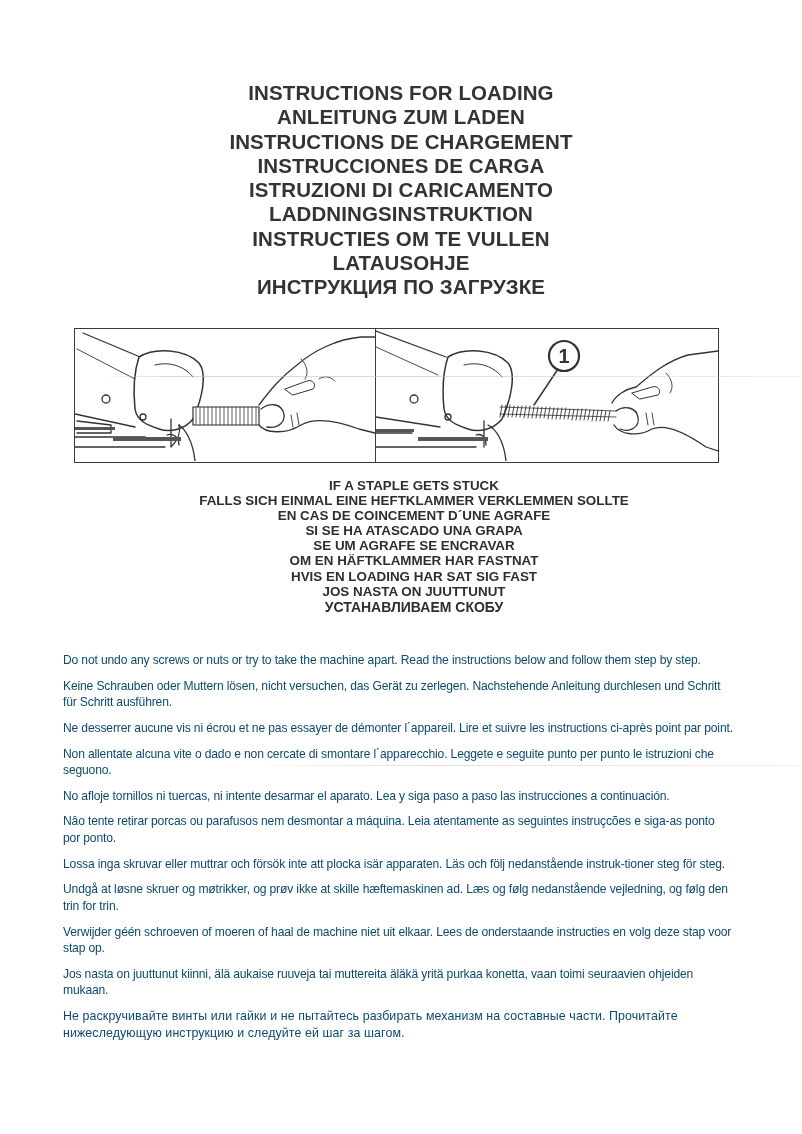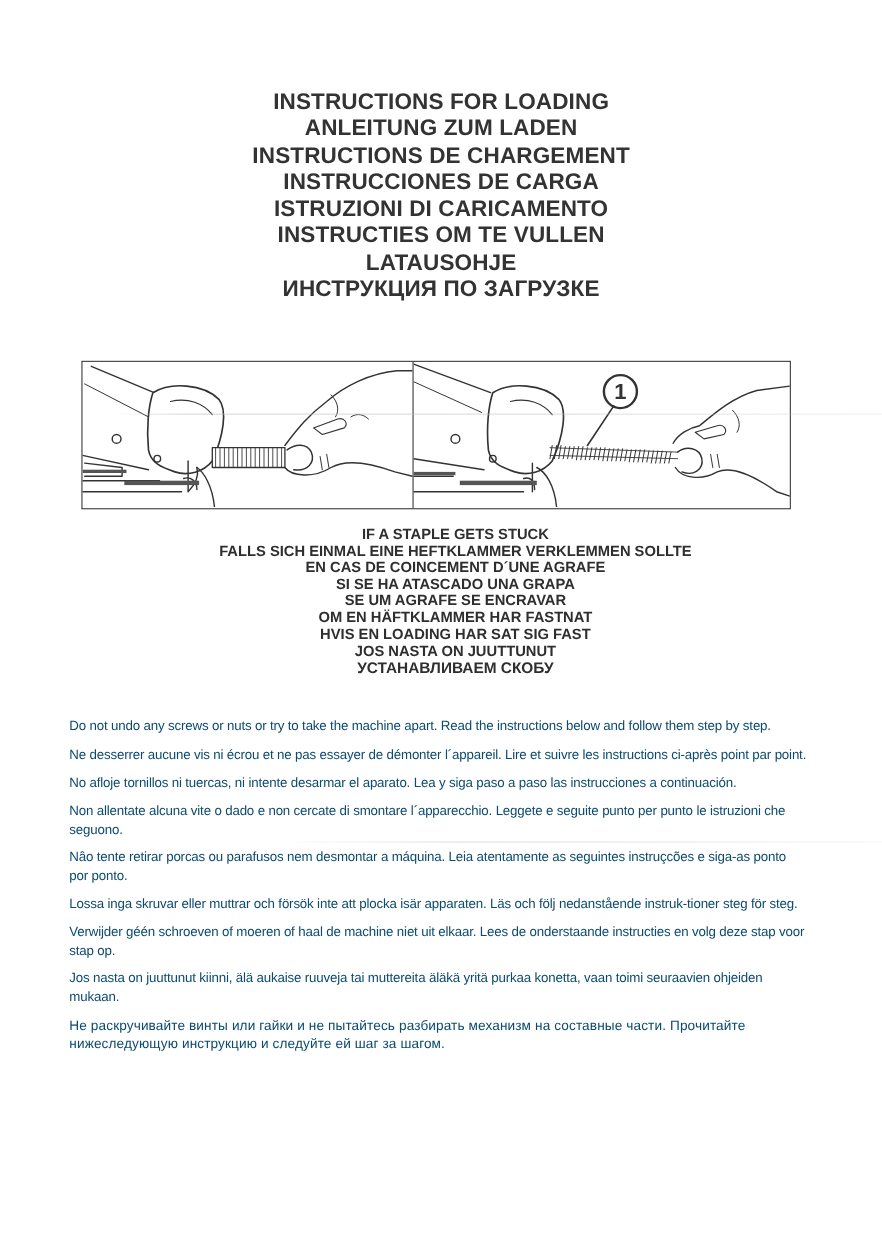--- a/index.html
+++ b/index.html
@@ -112,20 +112,21 @@
 <body>
 
 <div class="page">
 
   <div class="title-block">
     <div>INSTRUCTIONS FOR LOADING</div>
     <div>ANLEITUNG ZUM LADEN</div>
     <div>INSTRUCTIONS DE CHARGEMENT</div>
     <div>INSTRUCCIONES DE CARGA</div>
     <div>ISTRUZIONI DI CARICAMENTO</div>
+    <div>LADDNINGSINSTRUKTION</div>
     <div>INSTRUCTIES OM TE VULLEN</div>
     <div>LATAUSOHJE</div>
     <div>ИНСТРУКЦИЯ ПО ЗАГРУЗКЕ</div>
   </div>
 
   <div class="figure">
 
     <div class="panel panel-left">
       <svg width="300" height="132" viewBox="0 0 300 132">
         <g fill="none" stroke="#333" stroke-width="1.3" stroke-linecap="round" stroke-linejoin="round">
@@ -258,23 +259,25 @@
     <div>SI SE HA ATASCADO UNA GRAPA</div>
     <div>SE UM AGRAFE SE ENCRAVAR</div>
     <div>OM EN HÄFTKLAMMER HAR FASTNAT</div>
     <div>HVIS EN LOADING HAR SAT SIG FAST</div>
     <div>JOS NASTA ON JUUTTUNUT</div>
     <div class="ru">УСТАНАВЛИВАЕМ СКОБУ</div>
   </div>
 
   <div class="paragraphs">
     <p>Do not undo any screws or nuts or try to take the machine apart. Read the instructions below and follow them step by step.</p>
+    <p>Keine Schrauben oder Muttern lösen, nicht versuchen, das Gerät zu zerlegen. Nachstehende Anleitung durchlesen und Schritt für Schritt ausführen.</p>
     <p>Ne desserrer aucune vis ni écrou et ne pas essayer de démonter l´appareil. Lire et suivre les instructions ci-après point par point.</p>
+    <p>Non allentate alcuna vite o dado e non cercate di smontare l´apparecchio. Leggete e seguite punto per punto le istruzioni che seguono.</p>
     <p>No afloje tornillos ni tuercas, ni intente desarmar el aparato. Lea y siga paso a paso las instrucciones a continuación.</p>
-    <p>Non allentate alcuna vite o dado e non cercate di smontare l´apparecchio. Leggete e seguite punto per punto le istruzioni che seguono.</p>
     <p>Nâo tente retirar porcas ou parafusos nem desmontar a máquina. Leia atentamente as seguintes instruçcões e siga-as ponto por ponto.</p>
     <p>Lossa inga skruvar eller muttrar och försök inte att plocka isär apparaten. Läs och följ nedanstående instruk-tioner steg för steg.</p>
+    <p>Undgå at løsne skruer og møtrikker, og prøv ikke at skille hæftemaskinen ad. Læs og følg nedanstående vejledning, og følg den trin for trin.</p>
     <p>Verwijder géén schroeven of moeren of haal de machine niet uit elkaar. Lees de onderstaande instructies en volg deze stap voor stap op.</p>
     <p>Jos nasta on juuttunut kiinni, älä aukaise ruuveja tai muttereita äläkä yritä purkaa konetta, vaan toimi seuraavien ohjeiden mukaan.</p>
     <p class="ru">Не раскручивайте винты или гайки и не пытайтесь разбирать механизм  на составные части. Прочитайте нижеследующую инструкцию и следуйте ей шаг за шагом.</p>
   </div>
 
 </div>
 
 </body></html>

